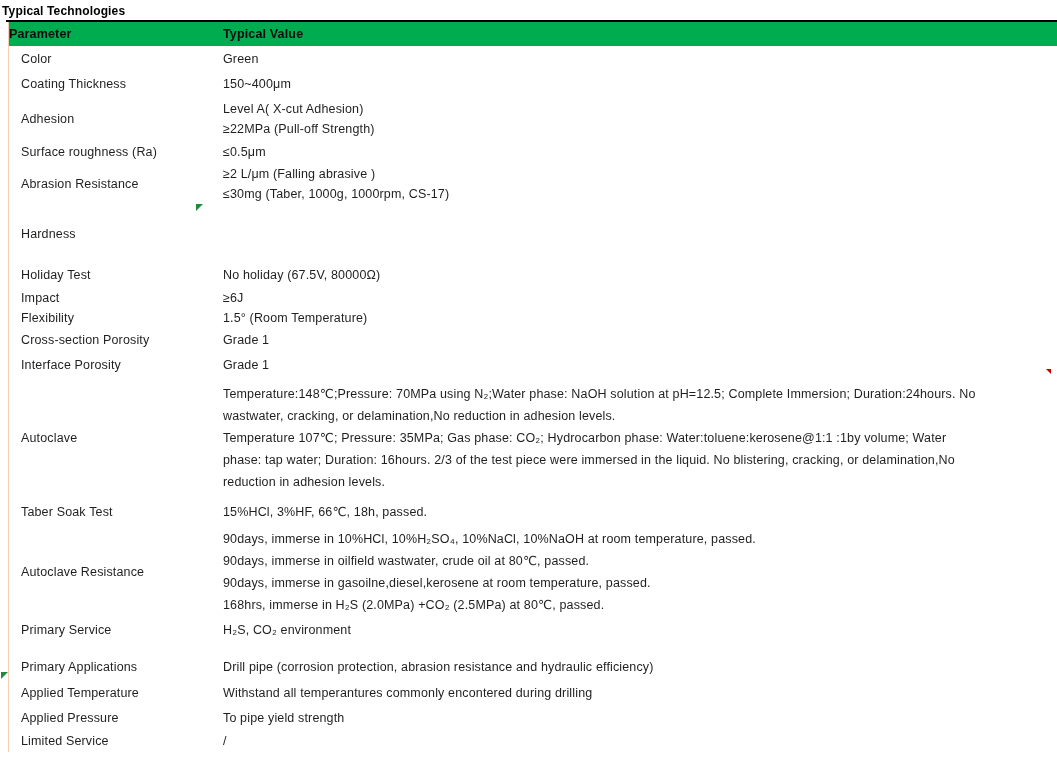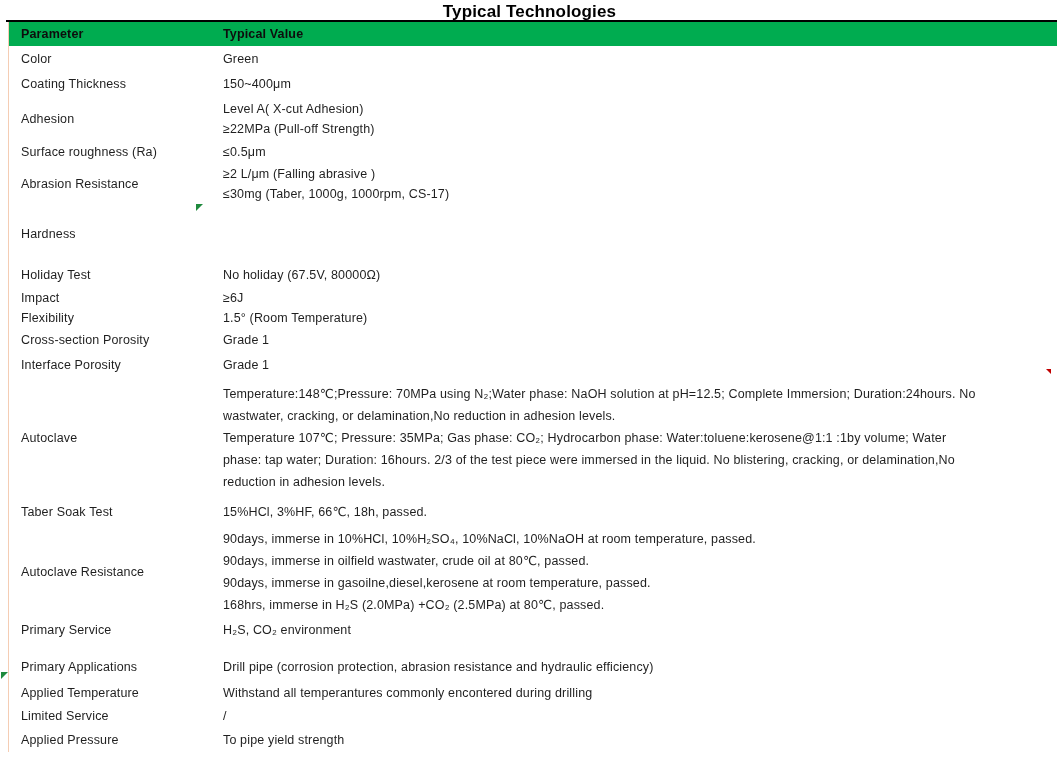--- a/index.html
+++ b/index.html
@@ -8,45 +8,44 @@
     width:1057px;height:763px;
     overflow:hidden;
     background:#ffffff;
     font-family:"Liberation Sans","DejaVu Sans",sans-serif;
     color:var(--body-text,#1f1f1f);
     font-size:12.5px;
     letter-spacing:0.15px;
   }
   .title{
     margin:3px 0 0 2px;
-    font-size:17px;
+    font-size:12px;
     font-weight:bold;
     color:var(--title-text,#000000);
     line-height:17px;
-    text-align:center;
   }
   .top-rule{
     margin-left:6px;
     height:2px;
     background:var(--divider,#000000);
   }
   .spec-table{
     margin-left:8px;
     border-left:1px solid var(--left-border,#f5cdb4);
   }
   .thead{
     display:grid;
     grid-template-columns:214px 1fr;
     align-items:center;
     height:24px;
     background:var(--header-bg,#00AC50);
     font-weight:bold;
     color:var(--header-text,#0d0d0d);
   }
-  .thead .th:first-child{padding-left:12px;}
+  .thead .th:first-child{}
   .row{
     display:grid;
     grid-template-columns:214px 1fr;
     align-items:center;
   }
   .cell.param{padding-left:12px;line-height:18px;}
   .value .line{line-height:20px;white-space:pre;overflow:hidden;}
   .row[data-row-id="color"]{min-height:25px}
   .row[data-row-id="coating-thickness"]{min-height:26px}
   .row[data-row-id="adhesion"]{min-height:44px}
@@ -204,31 +203,31 @@
           </div>
   </div>
 
   <div class="row" data-row-id="applied-temperature">
     <div class="cell param">Applied Temperature</div>
     <div class="cell value">
             <div class="line">Withstand all temperantures commonly encontered during drilling</div>
           </div>
   </div>
 
+  <div class="row" data-row-id="applied-pressure">
+    <div class="cell param">Applied Pressure</div>
+    <div class="cell value">
+            <div class="line">To pipe yield strength</div>
+          </div>
+  </div>
+
   <div class="row" data-row-id="limited-service">
     <div class="cell param">Limited Service</div>
     <div class="cell value">
             <div class="line">/</div>
-          </div>
-  </div>
-
-  <div class="row" data-row-id="applied-pressure">
-    <div class="cell param">Applied Pressure</div>
-    <div class="cell value">
-            <div class="line">To pipe yield strength</div>
           </div>
   </div>
 </div>
   </div>
 
   <div class="marker green m1"></div>
   <div class="marker red m2"></div>
   <div class="marker green m3"></div>
 </div>
 

